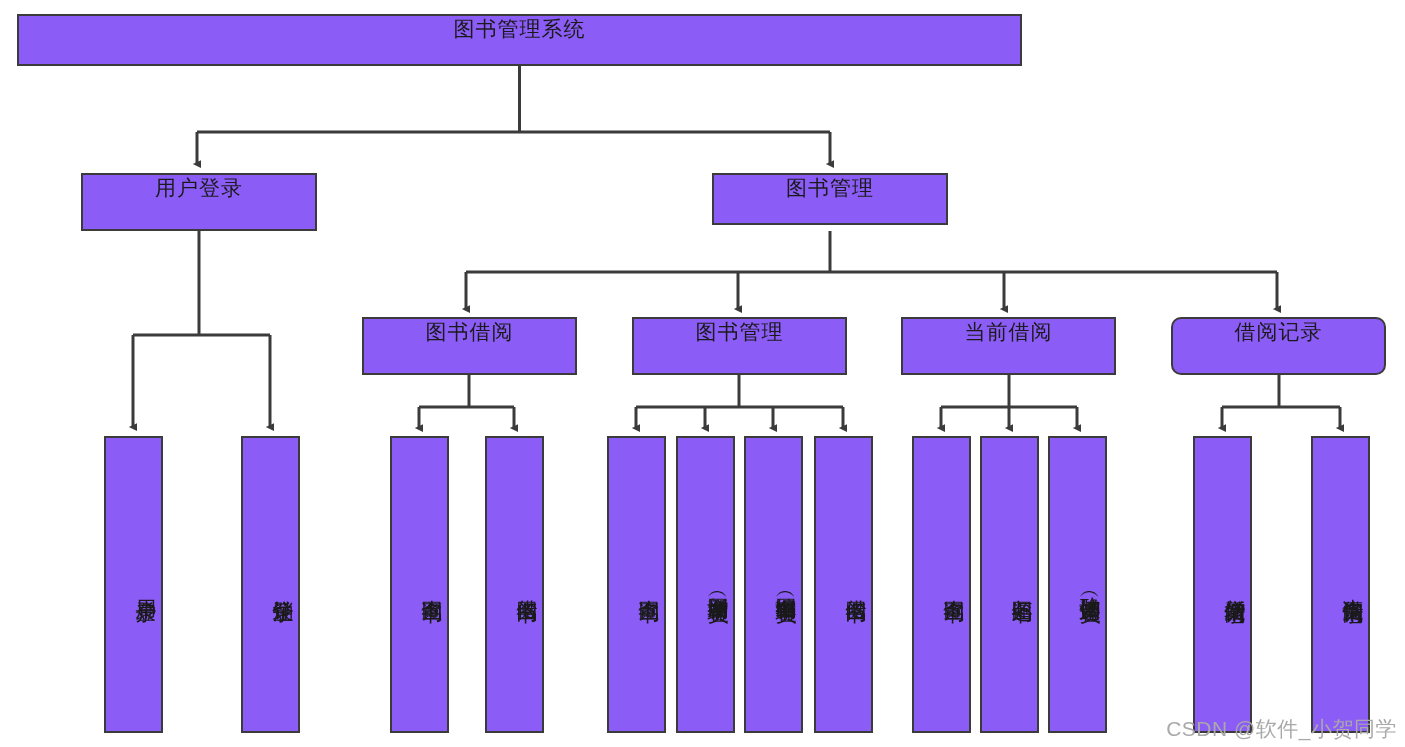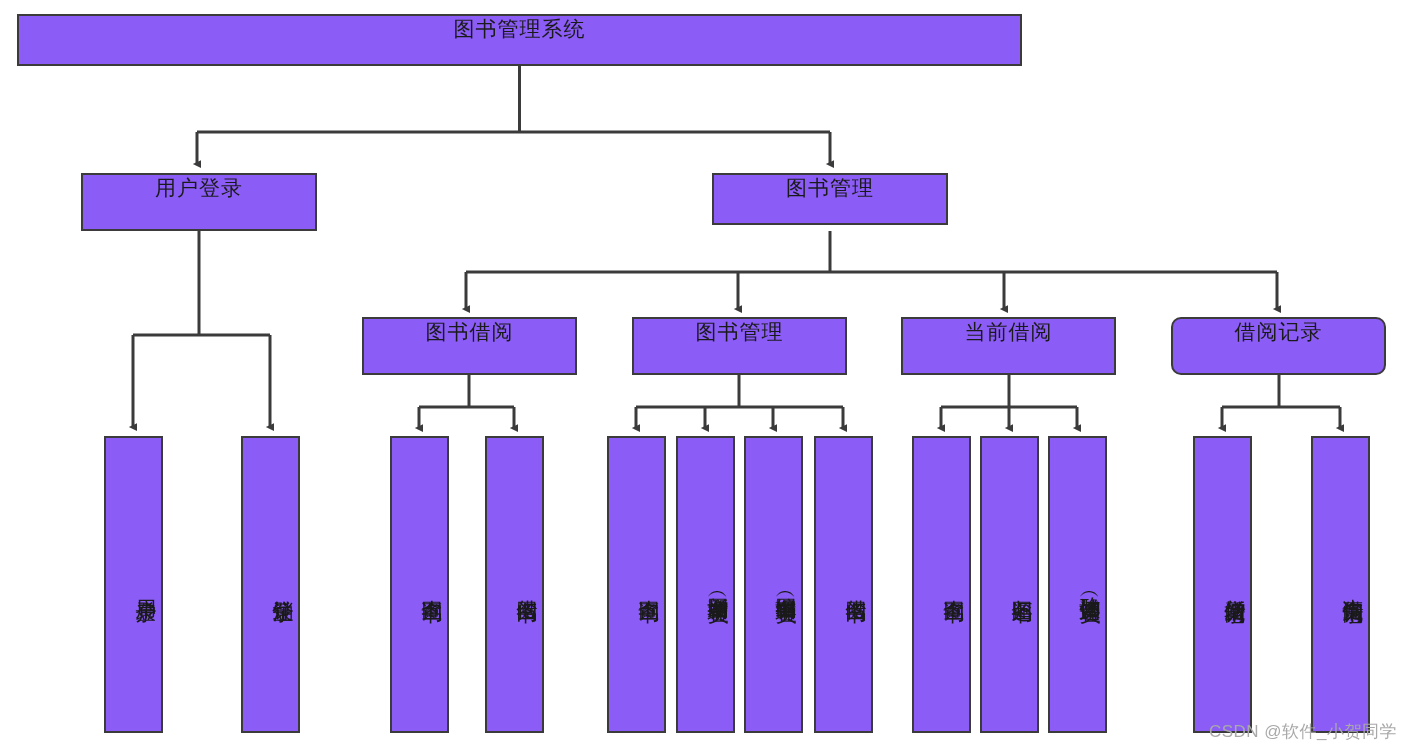--- a/index.html
+++ b/index.html
@@ -56,21 +56,21 @@
     display: block;
   }
   .node .label {
     display: block;
     white-space: nowrap;
   }
   #watermark {
     position: absolute;
     right: 8px;
     bottom: 4px;
-    font-size: 17px;
+    font-size: 21px;
     color: #a9a9a9;
     letter-spacing: 0.5px;
     white-space: nowrap;
     user-select: none;
   }
 </style>
 </head>
 <body>
 
 <div id="diagram-root">

